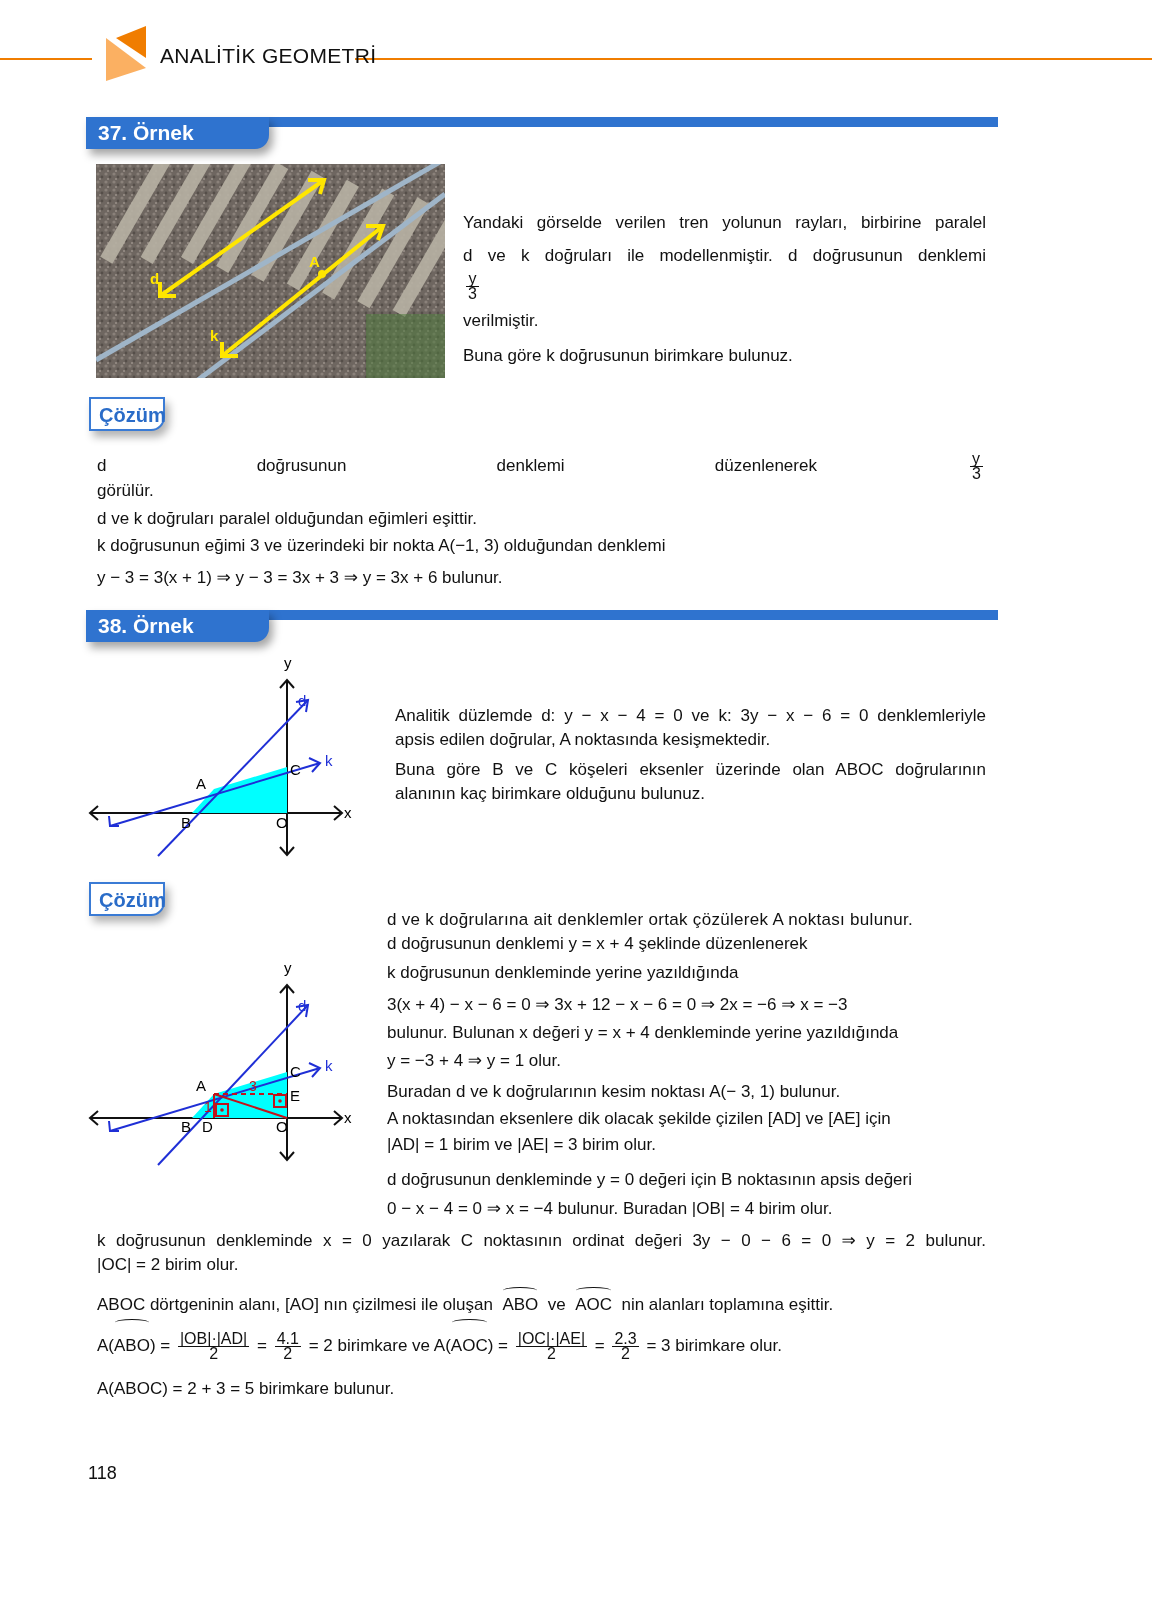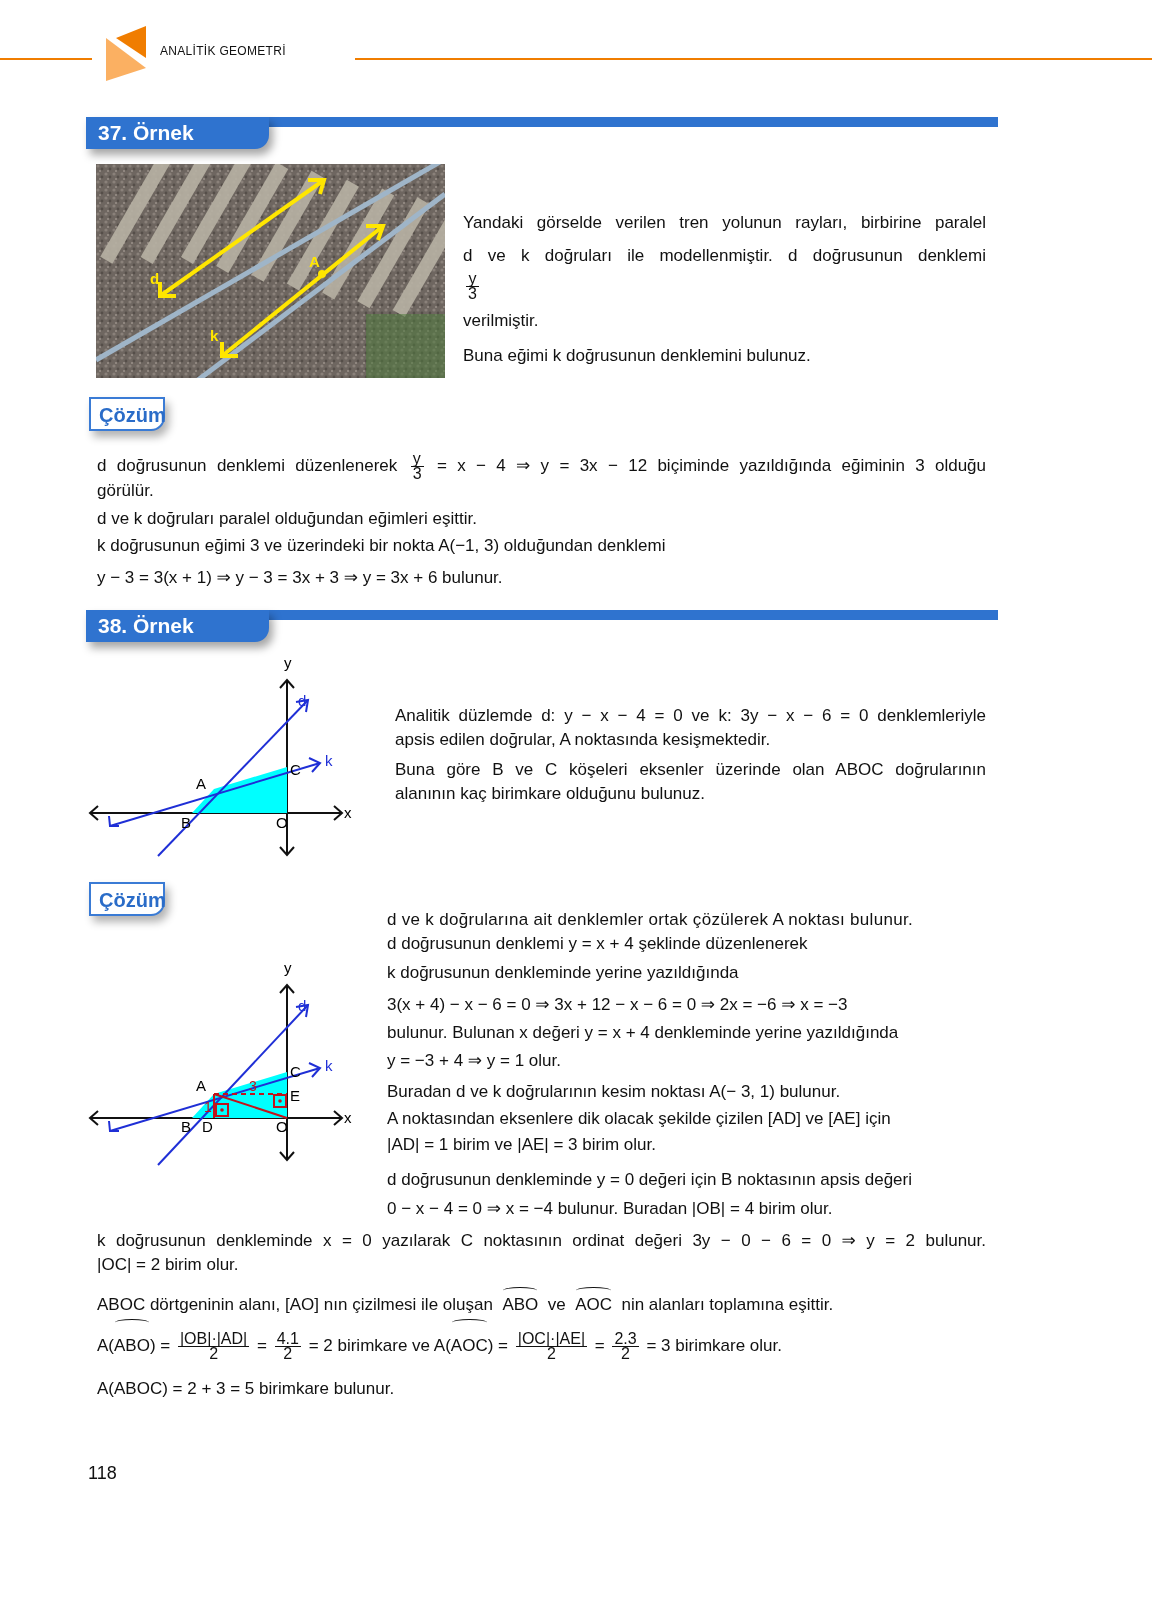--- a/index.html
+++ b/index.html
@@ -1,19 +1,19 @@
 <!DOCTYPE html>
 <html><head>
 <meta charset="utf-8">
 <style>
   html,body{margin:0;padding:0;background:#fff;}
   body{width:1152px;height:1624px;position:relative;overflow:hidden;font-family:"Liberation Sans",sans-serif;color:#111;}
   .abs{position:absolute;}
   .hdr-line{position:absolute;height:2px;background:#f07d00;}
-  .hdr-title{position:absolute;left:160px;top:44px;font-size:12px;letter-spacing:0.3px;color:#111;}
+  .hdr-title{position:absolute;left:160px;top:44px;font-size:21px;letter-spacing:0.3px;color:#111;}
   .ex-bar{position:absolute;left:86px;height:10px;background:#2f73cf;}
   .ex-tab{position:absolute;left:86px;height:32px;width:183px;background:#2f73cf;border-bottom-right-radius:14px;box-shadow:4px 6px 8px rgba(0,0,0,0.35);color:#fff;font-weight:bold;font-size:21px;line-height:32px;padding-left:12px;box-sizing:border-box;}
   .coz-tab{position:absolute;left:89px;width:76px;height:34px;border:2px solid #3a7bd5;background:#fff;border-bottom-right-radius:14px;box-shadow:4px 6px 8px rgba(0,0,0,0.3);color:#2a6cc8;font-weight:bold;font-size:20px;line-height:32px;padding-left:8px;box-sizing:border-box;}
   .txt{position:absolute;font-size:17px;line-height:22px;white-space:nowrap;}
   .just{text-align:justify;text-align-last:justify;white-space:normal;}
   .frac{display:inline-block;vertical-align:middle;text-align:center;line-height:14px;font-size:16px;margin:0 3px;}
   .frac .num{display:block;border-bottom:1px solid #111;padding:0 2px;}
   .frac .den{display:block;padding:0 2px;}
   .hat{position:relative;display:inline-block;}
   .hat::before{content:"";position:absolute;left:1px;right:1px;top:-7px;height:6px;border-top:1.3px solid #111;border-radius:50% 50% 0 0;}
@@ -73,26 +73,26 @@
   <text x="114" y="177" fill="#ffe600" font-size="15" font-weight="bold">k</text>
   <text x="213" y="103" fill="#ffe600" font-size="15" font-weight="bold">A</text>
 </svg>
 
 <div class="txt just" style="left:463px;top:212px;width:523px;">Yandaki görselde verilen tren yolunun rayları, birbirine paralel</div>
 <div class="txt just" style="left:463px;top:245px;width:523px;">d ve k doğruları ile modellenmiştir. d doğrusunun denklemi</div>
 <div class="txt" style="left:463px;top:272px;width:523px;">
   <span class="frac"><span class="num">y</span><span class="den">3</span></span>
 </div>
 <div class="txt" style="left:463px;top:310px;">verilmiştir.</div>
-<div class="txt" style="left:463px;top:345px;">Buna eğimi k doğrusunun denklemini bulunuz.</div>
+<div class="txt" style="left:463px;top:345px;">Buna göre k doğrusunun birimkare bulunuz.</div>
 
 <div class="coz-tab" style="top:397px;">Çözüm</div>
 
 <div class="txt just" style="left:97px;top:452px;width:889px;">
-  <span>d doğrusunun denklemi düzenlenerek</span> <span class="frac"><span class="num">y</span><span class="den">3</span></span> <span>= x − 4 ⇒ y = 3x − 12  biçiminde yazıldığında eğiminin 3 olduğu</span>
+  <span>d doğrusunun denklemi düzenlenerek</span> <span class="frac"><span class="num">y</span><span class="den">3</span></span> 
 </div>
 <div class="txt" style="left:97px;top:480px;">görülür.</div>
 <div class="txt" style="left:97px;top:508px;">d ve k doğruları paralel olduğundan eğimleri eşittir.</div>
 <div class="txt" style="left:97px;top:535px;">k doğrusunun eğimi 3 ve üzerindeki bir nokta  A(−1, 3)  olduğundan denklemi</div>
 <div class="txt" style="left:97px;top:567px;"> y − 3 = 3(x + 1) ⇒ y − 3 = 3x + 3 ⇒ y = 3x + 6  bulunur.</div>
 
 <div class="ex-bar" style="top:610px;width:912px;"></div>
 <div class="ex-tab" style="top:610px;">38. Örnek</div>
 
 <svg class="abs" style="left:80px;top:650px" width="300" height="210" viewBox="0 0 300 210">

